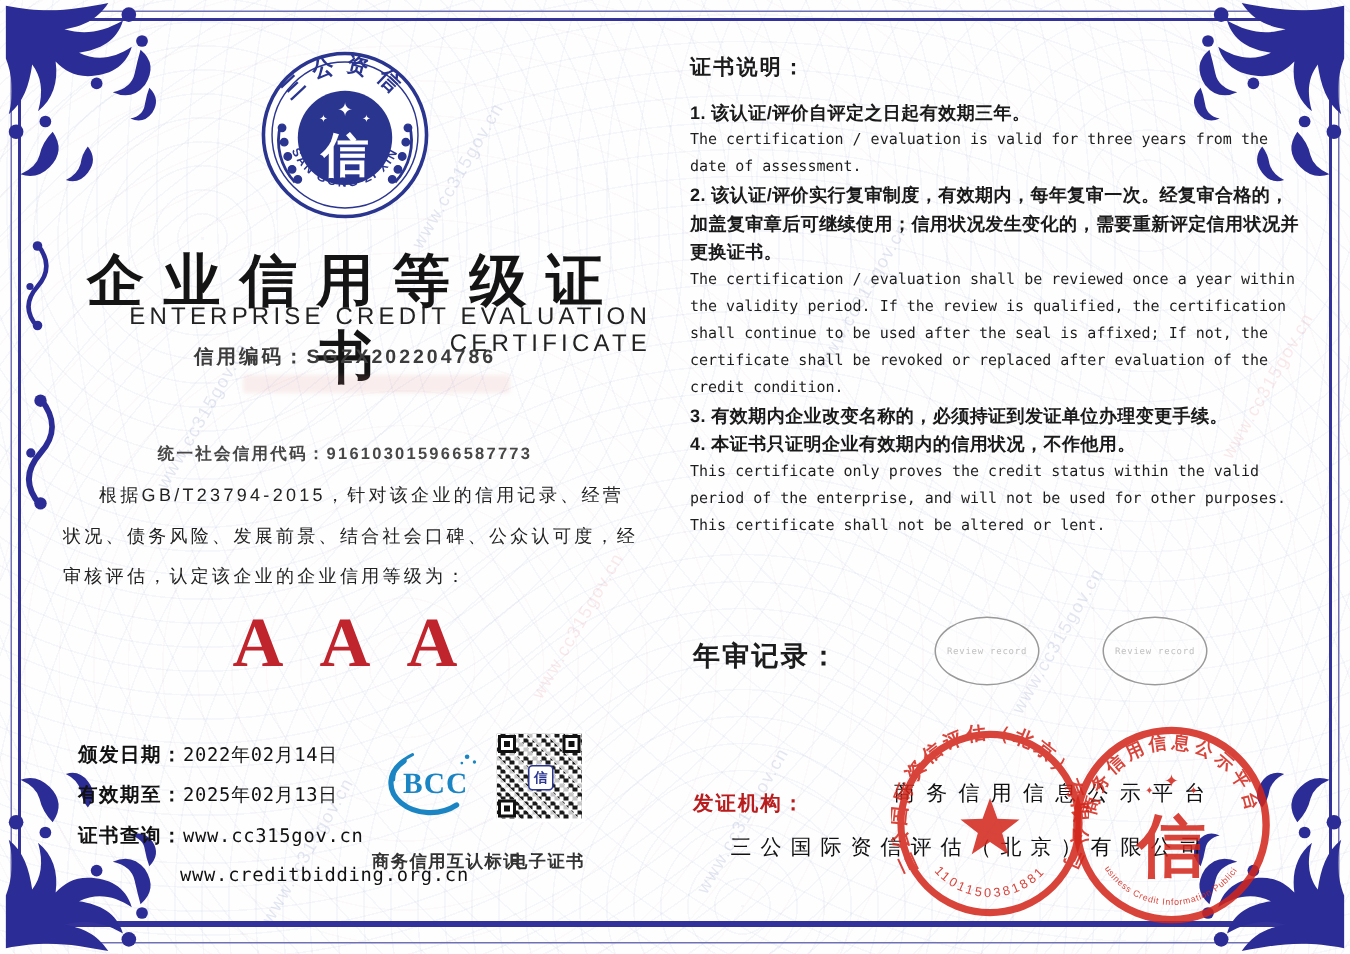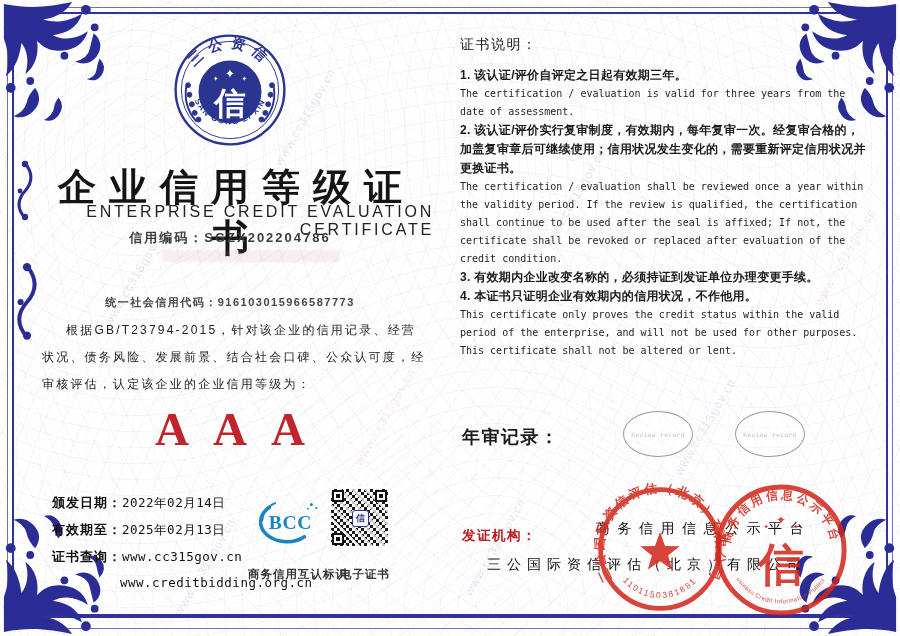--- a/index.html
+++ b/index.html
@@ -59,21 +59,21 @@
   .qr .finder{position:absolute;width:12px;height:12px;border:2.5px solid #111;background:#fff;box-sizing:border-box;}
   .qr .finder::after{content:"";position:absolute;left:2px;top:2px;width:4px;height:4px;background:#111;}
   .qr .f-tl{left:1px;top:1px;} .qr .f-tr{right:1px;top:1px;} .qr .f-bl{left:1px;bottom:1px;}
   .qr .emblem{position:absolute;left:21px;top:21px;width:15px;height:15px;background:#fff;
       border:1px solid #2a3590;border-radius:3px;color:#2a3590;font-size:9px;font-weight:bold;
       display:flex;align-items:center;justify-content:center;}
   .qr-caption{position:absolute;left:340px;top:567px;font-size:11.5px;font-weight:bold;
       color:#333;letter-spacing:1px;}
 
   
-  .instr-head{position:absolute;left:460px;top:36px;font-size:14px;font-weight:normal;
+  .instr-head{position:absolute;left:460px;top:36px;font-size:14px;font-weight:bold;
       color:#1c1c1c;letter-spacing:1.5px;}
   .instructions{position:absolute;left:460px;top:66px;width:406px;}
   .instructions .zh{font-size:12px;line-height:19px;font-weight:600;color:#1a1a1a;letter-spacing:.3px;}
   .instructions .en{font-family:"DejaVu Sans Mono",monospace;font-size:10px;line-height:18px;color:#1e1e1e;}
   .ar-label{position:absolute;left:462px;top:425px;font-size:18px;font-weight:bold;
       color:#1c1c1c;letter-spacing:1.5px;}
   .oval{position:absolute;width:68px;height:44px;border:1.5px solid #9a9a9a;border-radius:50%;
       display:flex;align-items:center;justify-content:center;font-size:6px;color:#c0c0c0;
       letter-spacing:.5px;font-family:"DejaVu Sans Mono",monospace;background:rgba(255,255,255,.4);}
   .oval.o1{left:623px;top:411px;} .oval.o2{left:735px;top:411px;}

